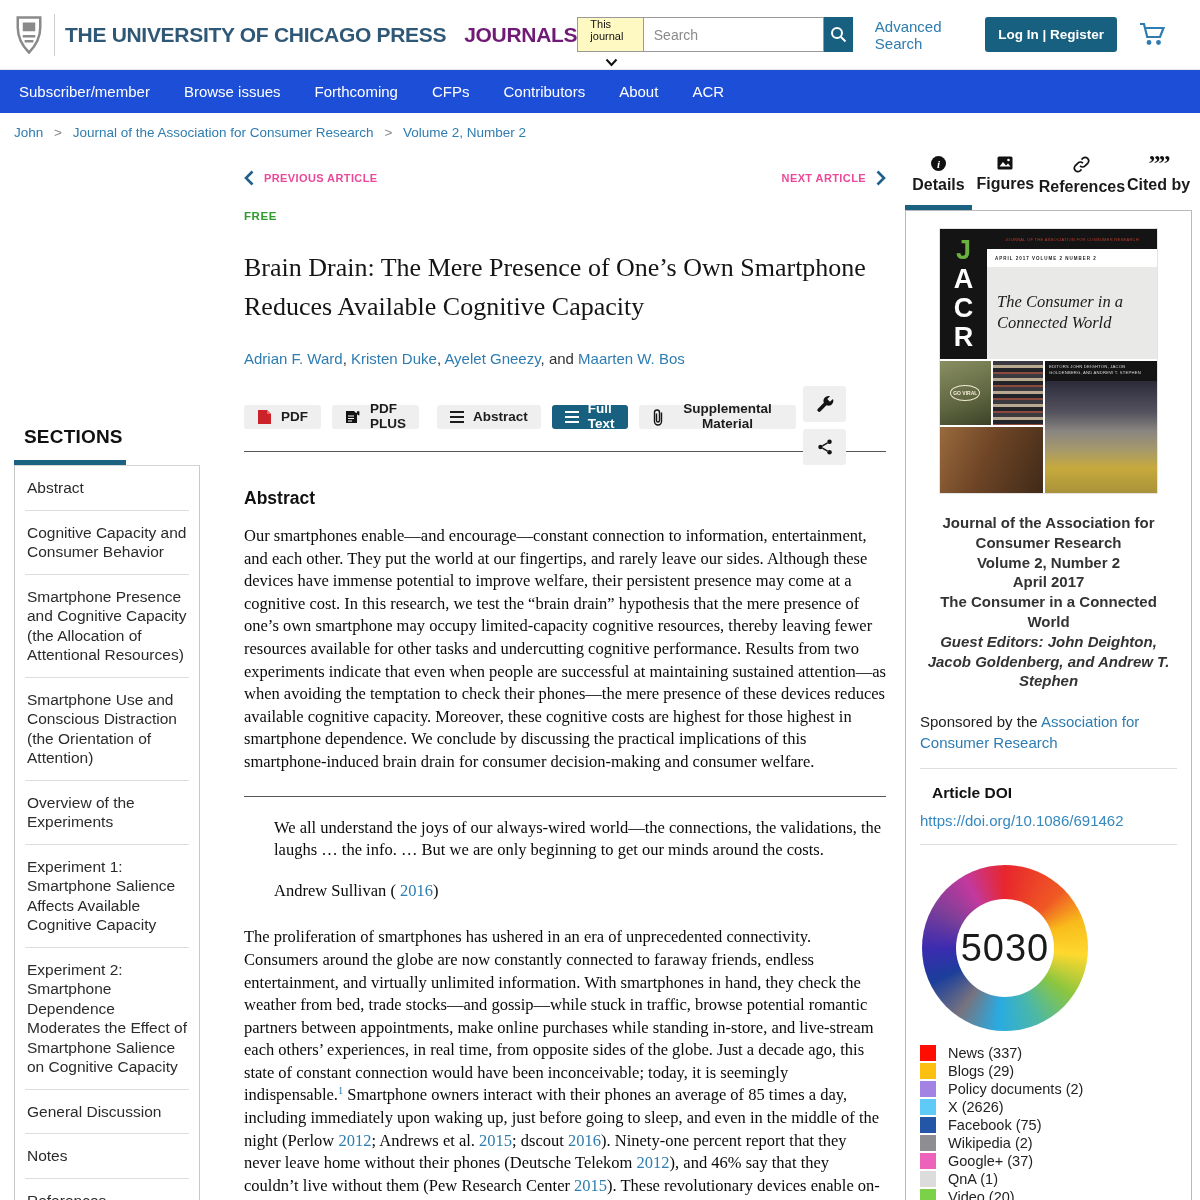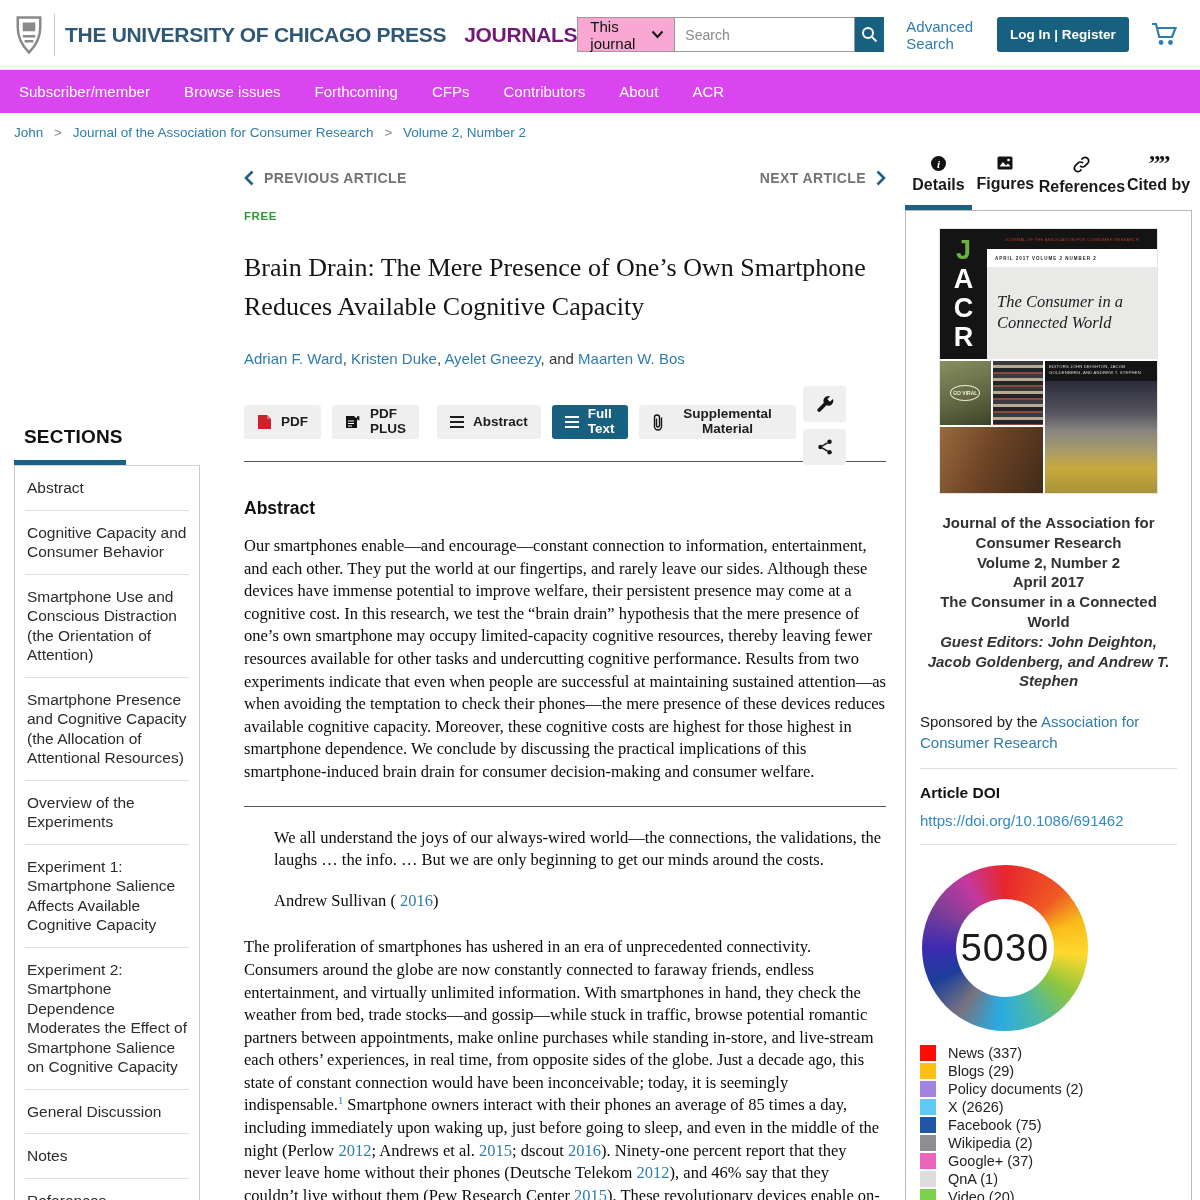--- a/index.html
+++ b/index.html
@@ -11,34 +11,34 @@
   .link { color:#2e7cb0; cursor:pointer; }
 
   
   .topbar { height:70px; display:flex; align-items:center; justify-content:space-between;
             padding:0 34px 0 14px; border-bottom:1px solid #e6e6e6; }
   .brand { display:flex; align-items:center; gap:10px; }
   .brand-divider { width:1px; height:42px; background:#ccc; }
   .brand-name { font-size:21px; font-weight:bold; letter-spacing:-0.3px; color:#2f5876; white-space:nowrap; }
   .brand-suffix { font-size:21px; font-weight:bold; letter-spacing:-0.3px; color:#701a75; margin-left:8px; }
   .search-area { display:flex; align-items:center; }
-  .scope-select { height:35px; border:1px solid #999; background:#f9a8d4; display:flex; align-items:center;
-                  gap:16px; padding:0 10px 0 12px; font-size:15px; color:#111; cursor:pointer; }
+  .scope-select { height:35px; border:1px solid #999; background:#fef9c3; display:flex; align-items:center;
+                  gap:16px; padding:0 10px 0 12px; font-size:11px; color:#111; cursor:pointer;flex-direction:column; }
   .search-input { height:35px; width:180px; border:1px solid #999; border-left:none; padding:0 10px;
                   font-size:14px; font-family:"Liberation Sans",sans-serif; color:#333; outline:none; }
   .search-input::placeholder { color:#8a8a8a; }
   .search-btn { height:35px; width:31px; background:#17607f; border:none; display:flex;
                 align-items:center; justify-content:center; cursor:pointer; }
   .adv-link { font-size:15px; margin:0 22px; }
   .login-btn { background:#17607f; color:#fff; font-weight:bold; font-size:13.5px;
                padding:10px 13px; border-radius:3px; cursor:pointer; white-space:nowrap; }
   .cart { margin-left:22px; cursor:pointer; display:flex; }
 
   
-  .mainnav { background:#d946ef; height:43px; display:flex; align-items:center; padding-left:2px; }
+  .mainnav { background:#1d4ed8; height:43px; display:flex; align-items:center; padding-left:2px; }
   .mainnav .navitem { color:#fff; font-size:15px; padding:0 17px; cursor:pointer; white-space:nowrap; }
 
   
   .breadcrumbbar { padding:12px 14px 6px; font-size:13.5px; }
   .crumb-sep { color:#888; margin:0 7px; }
 
   
   .content { display:flex; align-items:flex-start; }
   .left-col  { width:186px; margin-left:14px; margin-top:280px; flex:none; }
   .main-col  { width:642px; margin-left:44px; margin-top:24px; flex:none; }
@@ -48,30 +48,30 @@
   .sections-heading { font-size:19px; font-weight:bold; color:#111; margin:0 0 12px 10px; letter-spacing:0.2px; }
   .sections-accent { width:112px; height:5px; background:#1b6180; }
   .sections-box { border:1px solid #c9c9c9; border-top:1px solid #d5d5d5; background:#fff; }
   .sections-box ul { list-style:none; margin:0; padding:0 10px; }
   .sections-box li { padding:12px 2px; border-bottom:1px solid #ddd; font-size:15.5px; line-height:1.26;
                      color:#2b2b2b; cursor:pointer; }
   .sections-box li:last-child { border-bottom:none; }
 
   
   .article-nav { display:flex; justify-content:space-between; align-items:center; }
-  .artnav-link { display:flex; align-items:center; gap:10px; font-size:14px; font-weight:bold;
-                 color:#737373; letter-spacing:0.4px; cursor:pointer; }
+  .artnav-link { display:flex; align-items:center; gap:10px; font-size:11px; font-weight:bold;
+                 color:#ec4899; letter-spacing:0.4px; cursor:pointer; }
   .free-badge { color:#2f9a2f; font-weight:bold; font-size:11.5px; letter-spacing:0.6px; margin-top:24px; }
   .article-title { font-family:"Liberation Serif", serif; font-weight:400; font-size:26px; line-height:1.5;
                    color:#151515; margin-top:26px; }
   .authors { margin-top:24px; font-size:15px; color:#333; }
 
   
   .toolbar { margin-top:38px; display:flex; align-items:center; gap:11px; position:relative; }
-  .tbtn { background:#efefef; border:none; border-radius:3px; height:34px; padding:0 13px;
+  .tbtn { background:#efefef; border:none; border-radius:3px; height:24px; padding:0 13px;
           display:flex; align-items:center; gap:9px; font-family:"Liberation Sans",sans-serif;
           font-size:13.5px; font-weight:bold; color:#1c1c1c; cursor:pointer; line-height:1.1; text-align:left; }
   .tbtn.active { background:#17607f; color:#fff; }
   .tbtn .two-line { display:inline-block; width:min-content; }
   .hlines { width:14px; height:12px; flex:none;
             background:repeating-linear-gradient(#1c1c1c 0 2px, transparent 2px 5px); }
   .hlines.white { background:repeating-linear-gradient(#fff 0 2px, transparent 2px 5px); }
   .tool-stack { position:absolute; right:40px; top:-19px; display:flex; flex-direction:column; gap:7px; }
   .sq-btn { width:43px; height:36px; background:#efefef; border:none; border-radius:3px;
             display:flex; align-items:center; justify-content:center; cursor:pointer; }
@@ -130,21 +130,21 @@
   .cover-editors { background:#141414; color:#d9d9d9; font-size:4.2px; line-height:1.5; letter-spacing:0.2px;
                    padding:3px 4px; height:20px; }
   .img-city { flex:1; background:
       linear-gradient(180deg,#2b2b3a 0%,#55535f 28%,#8a8680 45%,#a79a6a 62%,#c7aa3c 78%,#a9923a 100%); }
 
   
   .jinfo { margin-top:20px; text-align:center; font-size:15px; font-weight:bold; line-height:1.32; color:#333; }
   .jinfo .ged { font-style:italic; }
   .sponsored { margin-top:20px; font-size:15px; line-height:1.4; color:#222; }
   .divider { border:none; border-top:1px solid #ddd; margin:15px 0; }
-  .doi-heading { font-size:15.5px; font-weight:bold; color:#111; }
+  .doi-heading { font-size:15.5px; font-weight:bold; color:#111;margin-left:12px; }
   .doi-link { display:block; margin-top:10px; font-size:15px; color:#3588c0; }
 
   
   .donut-wrap { margin:20px 0 0 2px; position:relative; width:166px; height:166px; }
   .donut { width:166px; height:166px; border-radius:50%;
     background:conic-gradient(from 0deg,
       #e8262d 0deg, #ef5a24 45deg, #f8bc1b 70deg, #ffd82e 95deg,
       #8cc63f 125deg, #4db8a4 155deg, #29abe2 185deg, #77737f 215deg,
       #1b3e9b 245deg, #3c2bb0 270deg, #7d3f98 300deg, #c2399e 330deg, #e8262d 360deg); }
   .donut-hole { position:absolute; inset:34px; background:#fff; border-radius:50%;
@@ -221,22 +221,22 @@
 
 <div class="content">
 
   <aside class="left-col">
     <h2 class="sections-heading">SECTIONS</h2>
     <div class="sections-accent"></div>
     <div class="sections-box">
       <ul>
         <li>Abstract</li>
         <li>Cognitive Capacity and Consumer Behavior</li>
+        <li>Smartphone Presence and Cognitive Capacity (the Allocation of Attentional Resources)</li>
         <li>Smartphone Use and Conscious Distraction (the Orientation of Attention)</li>
-        <li>Smartphone Presence and Cognitive Capacity (the Allocation of Attentional Resources)</li>
         <li>Overview of the Experiments</li>
         <li>Experiment 1: Smartphone Salience Affects Available Cognitive Capacity</li>
         <li>Experiment 2: Smartphone Dependence Moderates the Effect of Smartphone Salience on Cognitive Capacity</li>
         <li>General Discussion</li>
         <li>Notes</li>
         <li>References</li>
       </ul>
     </div>
   </aside>
 

